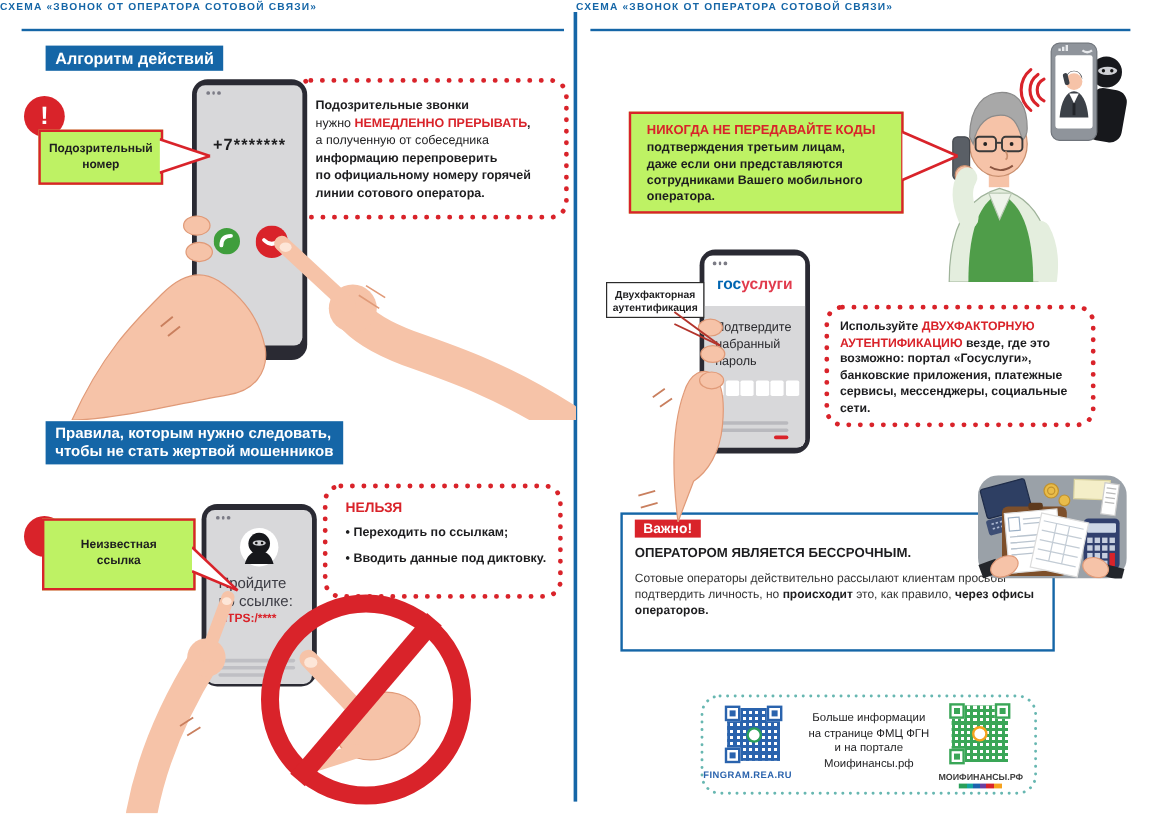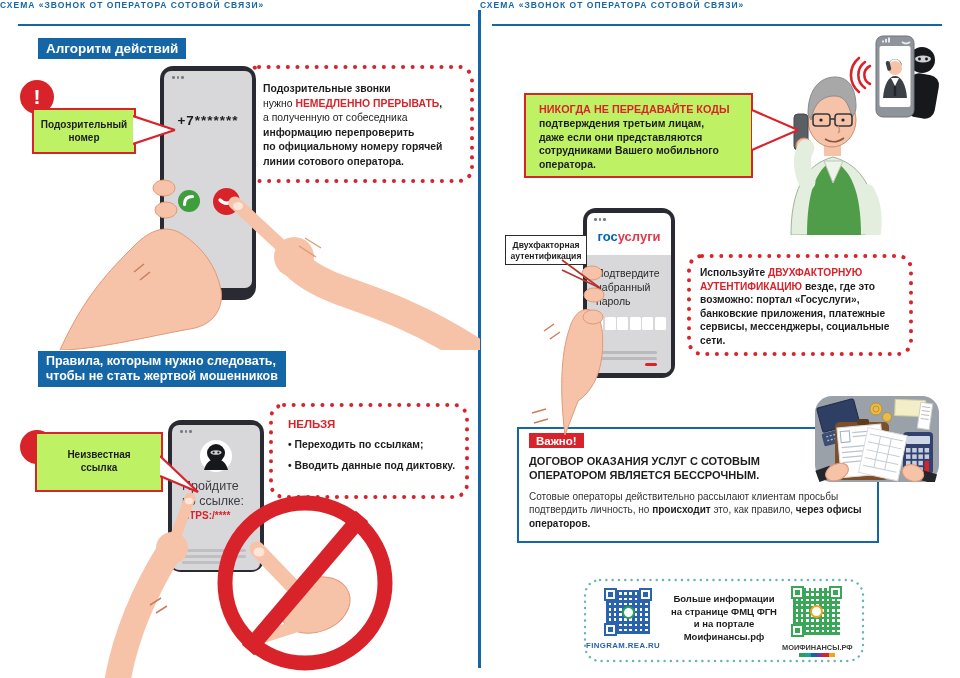--- a/index.html
+++ b/index.html
@@ -269,21 +269,20 @@
   <svg class="abs dotbox" style="left:686px;top:253px;" width="228" height="104">
     <rect x="3" y="3" width="222" height="98" rx="13" fill="none" stroke="#d9232a" stroke-width="4" stroke-linecap="round" stroke-dasharray="0.1 9.5"></rect>
   </svg>
   <div class="abs" style="left:700px;top:266px;width:202px;font-size:10.2px;line-height:13.5px;z-index:3;">
     <span class="b">Используйте </span><span class="rb">ДВУХФАКТОРНУЮ АУТЕНТИФИКАЦИЮ</span><span class="b"> везде, где это возможно: портал «Госуслуги», банковские приложения, платежные сервисы, мессенджеры, социальные сети.</span>
   </div>
 
   <div class="abs" style="left:517px;top:427px;width:362px;height:116px;border:2px solid #1566a7;box-sizing:border-box;background:#fff;z-index:2;">
     <div style="display:inline-block;margin:4px 0 0 10px;background:#d9232a;color:#fff;font-weight:bold;font-size:11.5px;padding:1.5px 7px;">Важно!</div>
     <div style="margin:5px 0 0 10px;font-size:11px;font-weight:bold;line-height:14px;color:#1d1d1f;">
-      <div>ДОГОВОР ОКАЗАНИЯ УСЛУГ С СОТОВЫМ</div>
       <div>ОПЕРАТОРОМ ЯВЛЯЕТСЯ БЕССРОЧНЫМ.</div>
     </div>
     <div style="margin:8px 10px 0 10px;font-size:10px;line-height:13.5px;color:#333;">
       <span>Сотовые операторы действительно рассылают клиентам просьбы подтвердить личность, но </span><span class="b">происходит</span><span> это, как правило, </span><span class="b">через офисы операторов.</span>
     </div>
   </div>
 
   <svg class="abs" style="left:815px;top:396px;z-index:3;" width="124" height="86" viewBox="0 0 124 86">
     <rect x="0" y="0" width="124" height="86" rx="17" fill="#9aa1a8"></rect>
     <g transform="rotate(-15 28 26)">
@@ -341,21 +340,21 @@
     <rect x="2" y="2" width="278" height="81" rx="15" fill="none" stroke="#67b7b1" stroke-width="2.4" stroke-linecap="round" stroke-dasharray="0.1 6.2"></rect>
   </svg>
   <div class="abs qr" style="left:603px;top:587px;width:50px;height:50px;--c:#2a63ad;">
     <div class="px"></div>
       <div class="f" style="left:1px;top:1px;"></div>
       <div class="f" style="right:1px;top:1px;"></div>
       <div class="f" style="left:1px;bottom:1px;"></div>
       <div class="logo" style="--c:#2aa05a;"></div>
   </div>
   <div class="abs" style="left:586px;top:641px;width:84px;text-align:left;font-size:7.8px;font-weight:bold;letter-spacing:.4px;color:#2a63ad;z-index:4;">FINGRAM.REA.RU</div>
-  <div class="abs" style="left:668px;top:593px;width:112px;text-align:center;font-size:9.5px;font-weight:bold;line-height:12.5px;color:#1d1d1f;z-index:4;">
+  <div class="abs" style="left:668px;top:593px;width:112px;text-align:center;font-size:9.5px;font-weight:normal;line-height:12.5px;color:#1d1d1f;z-index:4;">
     <div>Больше информации</div>
     <div>на странице ФМЦ ФГН</div>
     <div>и на портале</div>
     <div>Моифинансы.рф</div>
   </div>
   <div class="abs qr" style="left:790px;top:585px;width:53px;height:53px;--c:#3aa657;">
     <div class="px"></div>
       <div class="f" style="left:1px;top:1px;"></div>
       <div class="f" style="right:1px;top:1px;"></div>
       <div class="f" style="left:1px;bottom:1px;"></div>

